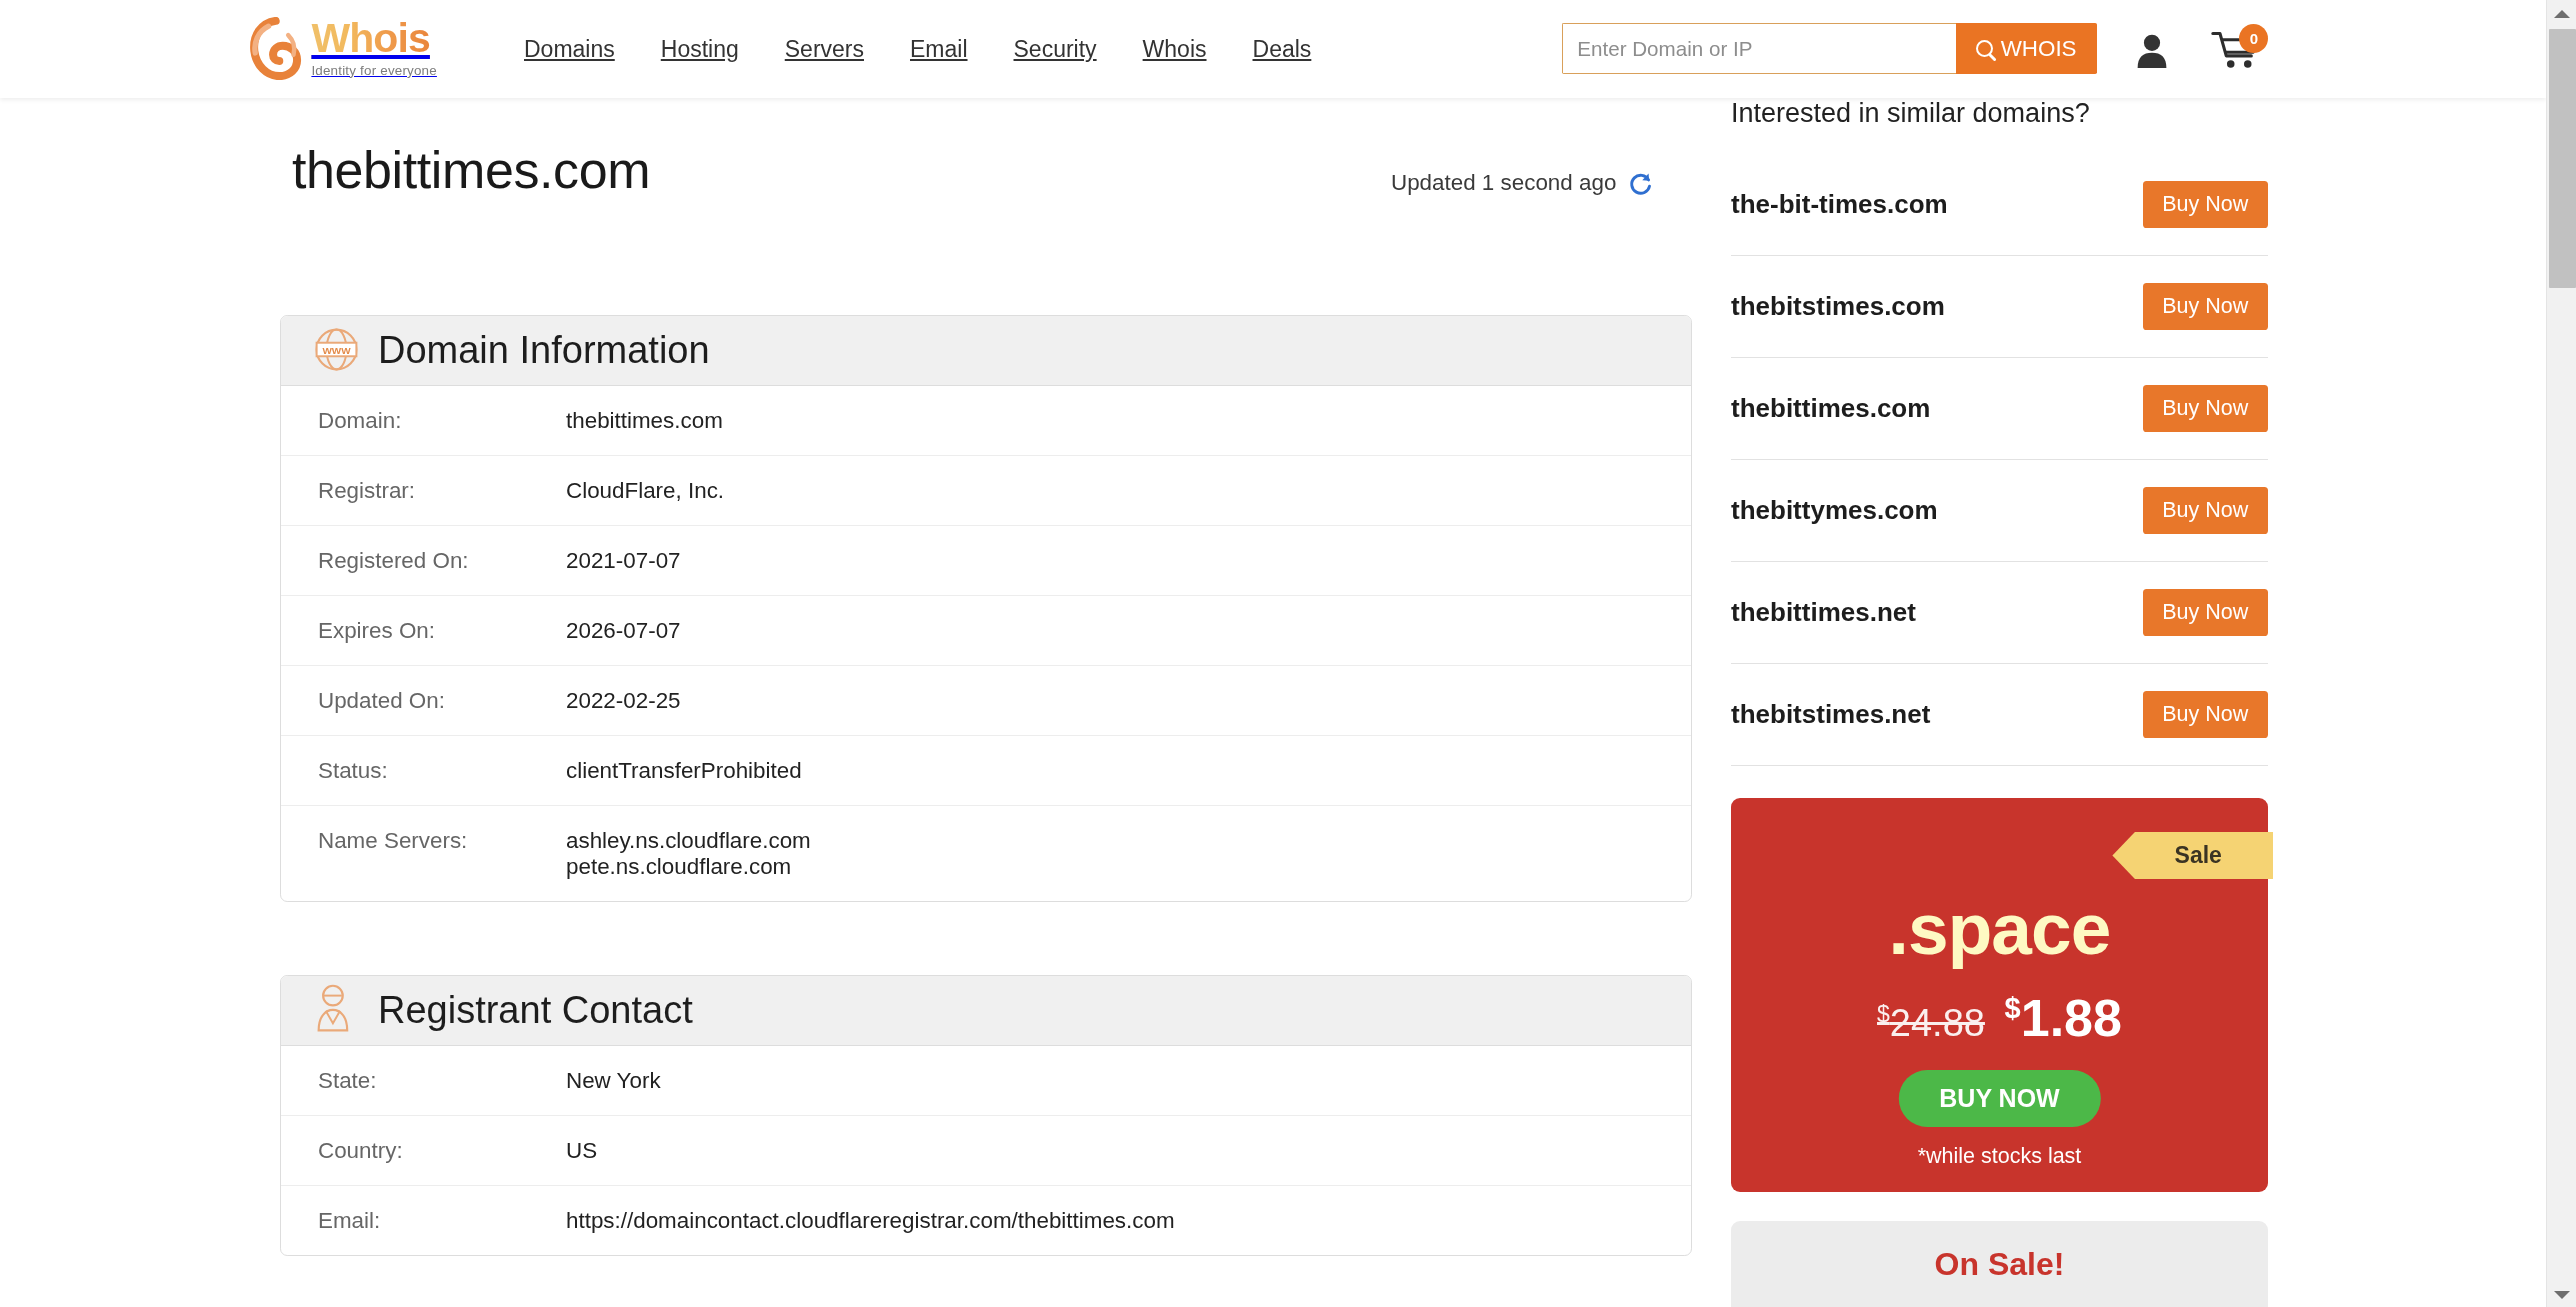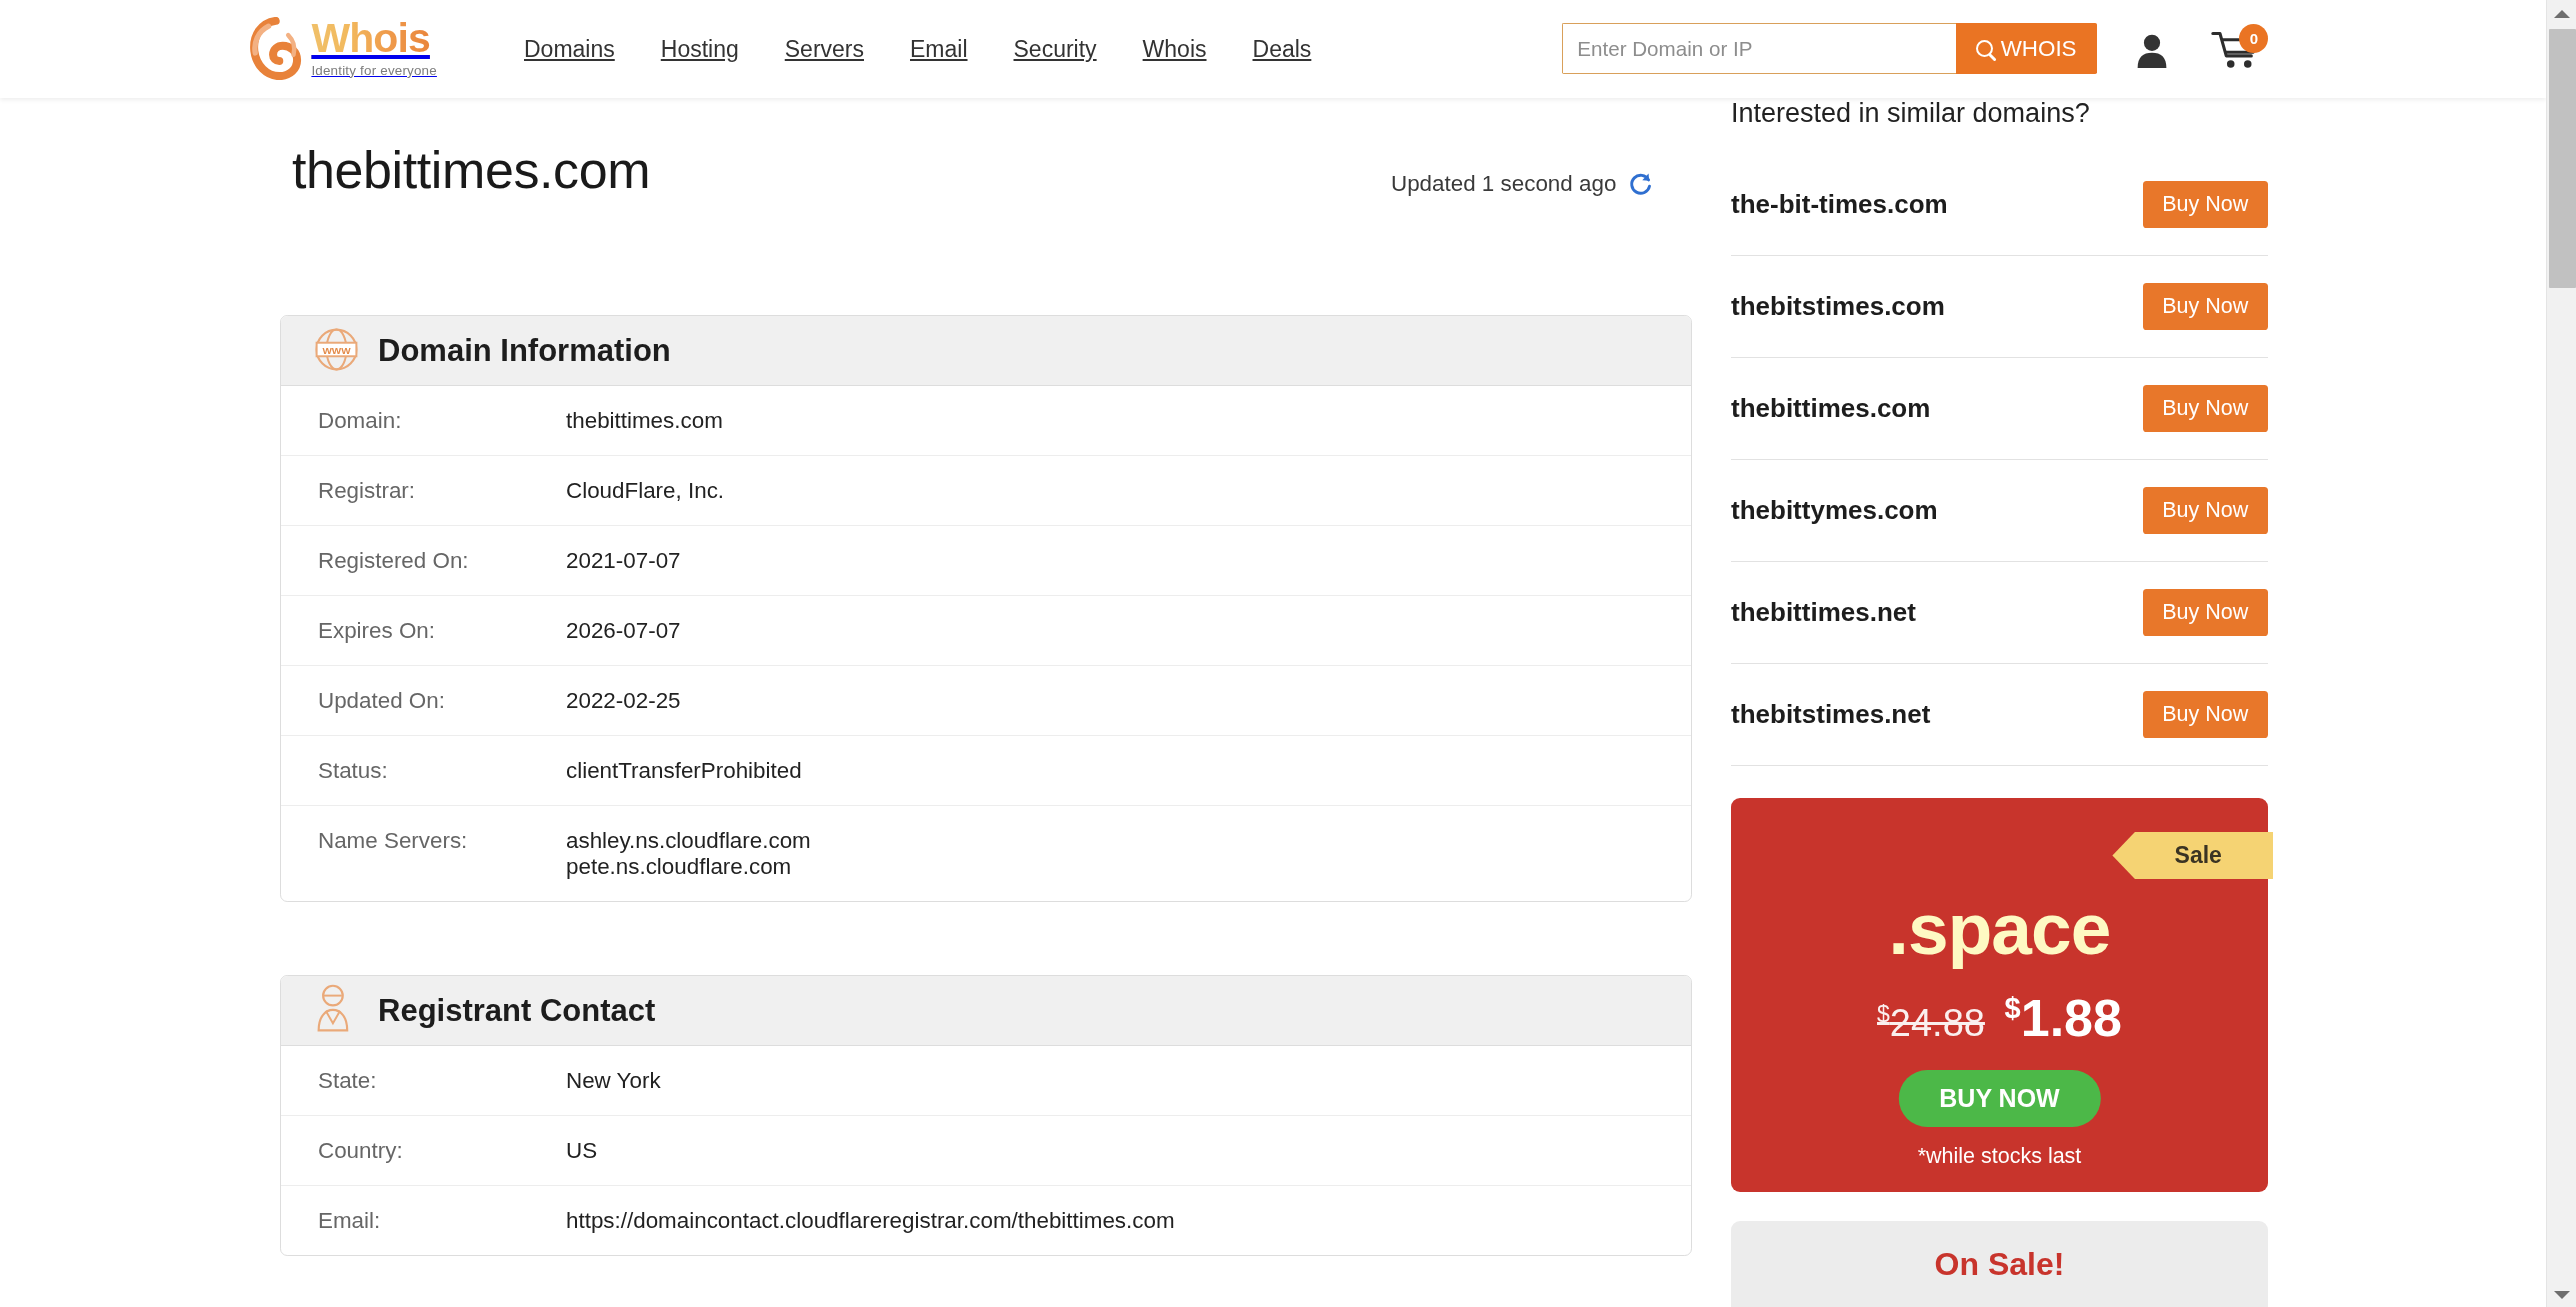--- a/index.html
+++ b/index.html
@@ -109,41 +109,41 @@
     position: absolute; top: 98px; left: 0;
     width: 2546px; height: 1209px;
     background: #fff;
   }
   .domain-title {
     position: absolute; left: 292px; top: 42px;
     font-size: 52px; color: #1a1a1a; font-weight: normal; letter-spacing: -0.4px;
   }
   .updated {
     position: absolute; left: 1391px; top: 72px;
-    display: flex; align-items: center; gap: 10.7px;
+    display: flex; align-items: flex-start; gap: 10.7px;
   }
   .updated-text { font-size: 22.4px; color: #3a3a3a; }
   .refresh-icon { width: 27px; height: 27px; cursor: pointer; }
 
   
   .card {
     position: absolute;
     background: #fff;
     border: 0.9px solid #dddddd;
     border-radius: 7.2px;
   }
   .card-head {
     background: #f0f0f0;
     border-bottom: 0.9px solid #dddddd;
     border-radius: 6.3px 6.3px 0 0;
     height: 70px;
     display: flex; align-items: center; padding-left: 32px; gap: 18px;
   }
   .card-head-title {
-    font-size: 31px; color: #1d1d1d; font-weight: bold;
+    font-size: 38px; color: #1d1d1d; font-weight: normal;
   }
   .row {
     display: flex; align-items: flex-start;
     border-bottom: 0.9px solid #ededed;
     padding: 0 0 0 37px;
   }
   .row:last-child { border-bottom: none; }
   .row-label {
     width: 248px; flex: none;
     font-size: 22.4px; color: #666666;

